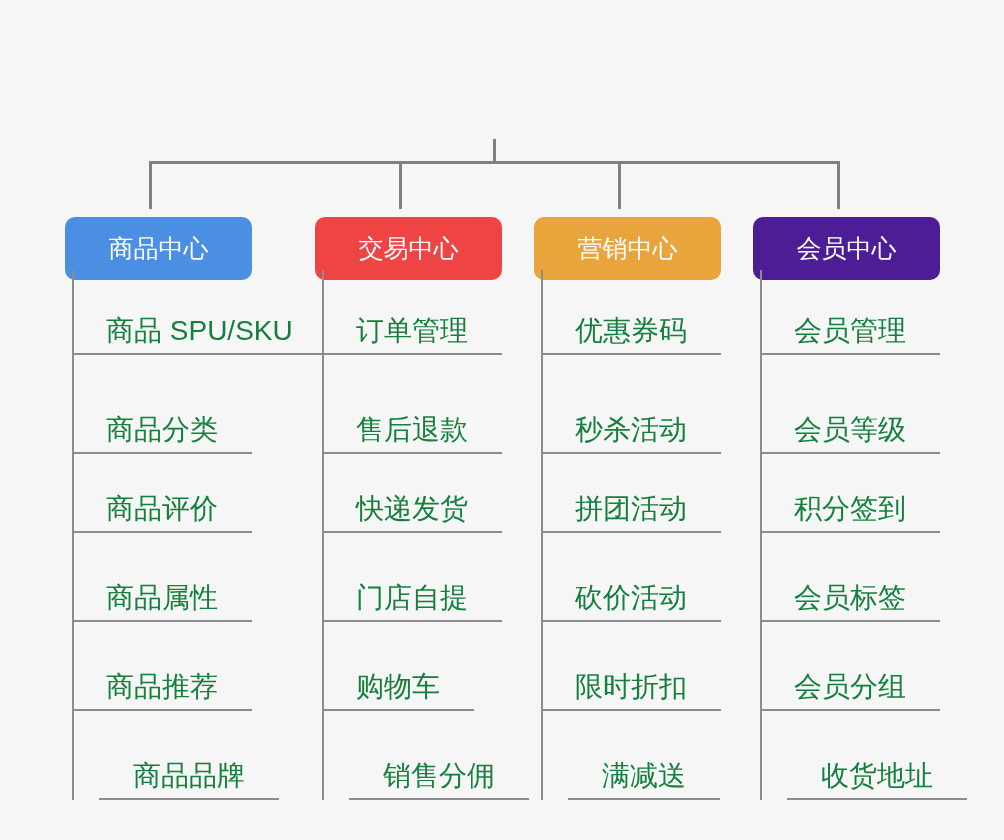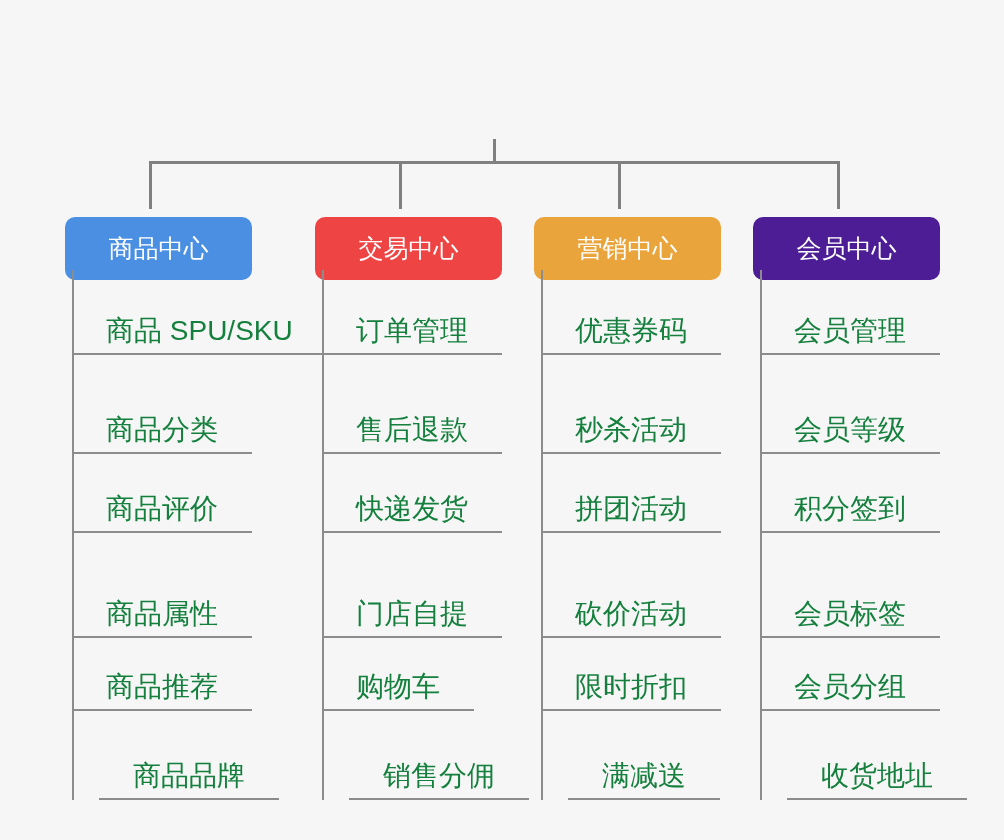--- a/index.html
+++ b/index.html
@@ -86,21 +86,21 @@
     line-height: 28px;
     font-size: 28px;
     color: #15803d;
     border-bottom: 2px solid #8c8c8c;
     white-space: nowrap;
     cursor: pointer;
   }
   .leaf-r0 { top: 317px; }
   .leaf-r1 { top: 416px; }
   .leaf-r2 { top: 495px; }
-  .leaf-r3 { top: 600px; }
+  .leaf-r3 { top: 584px; }
   .leaf-r4 { top: 673px; }
   .leaf-r5 { top: 762px; margin-left: 27px; }
 </style>
 </head>
 <body>
 
 <div class="canvas">
 
   <div class="conn conn-root-drop"></div>
   <div class="conn conn-bus"></div>

